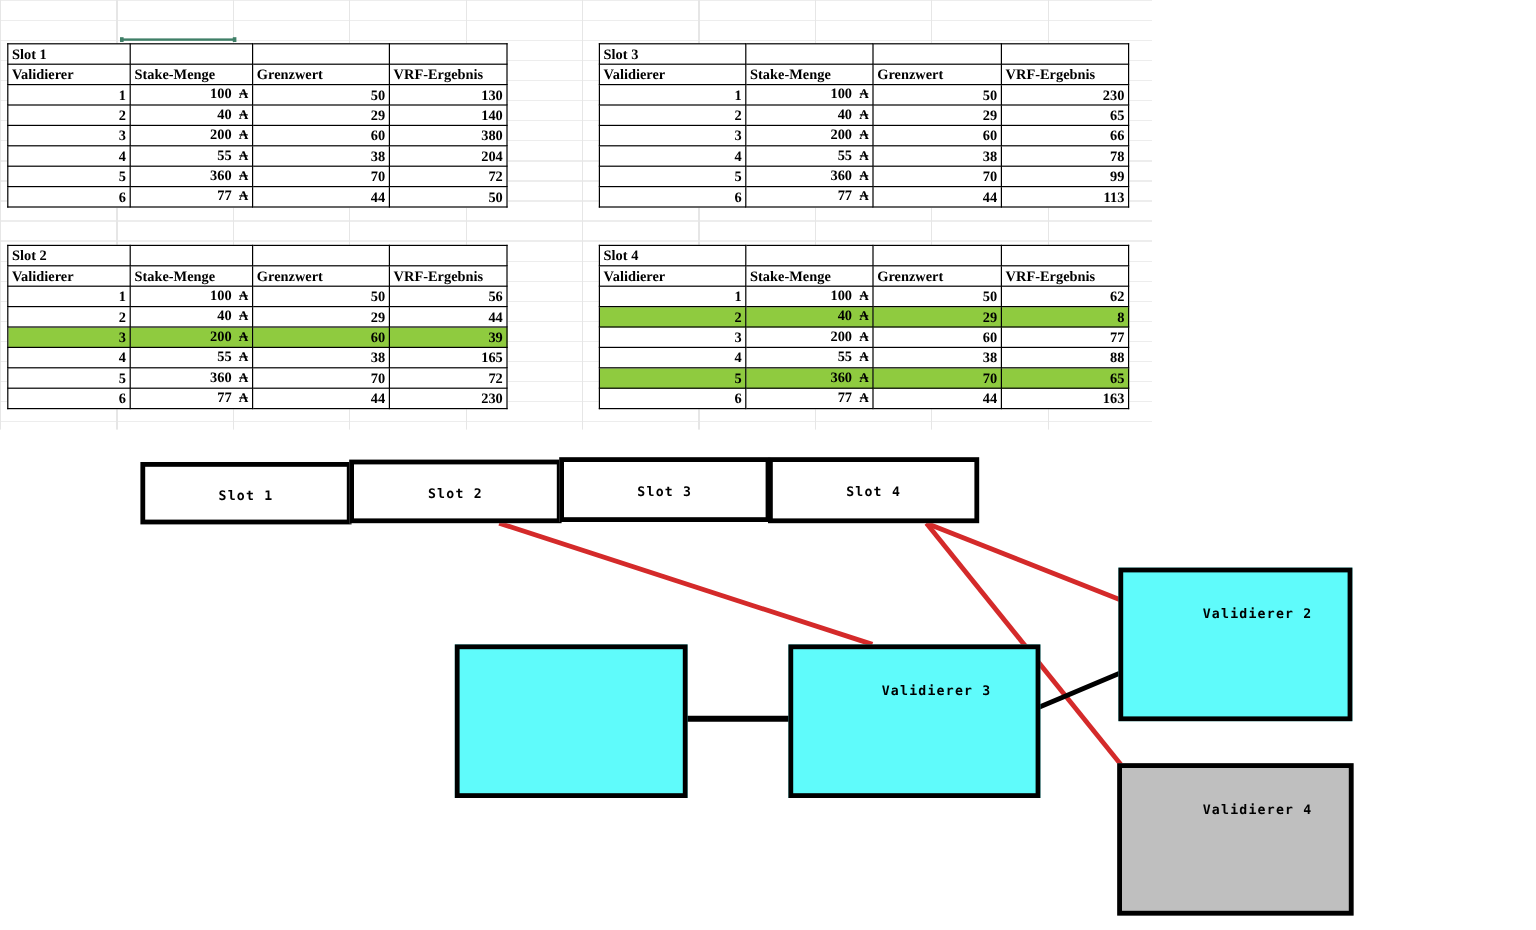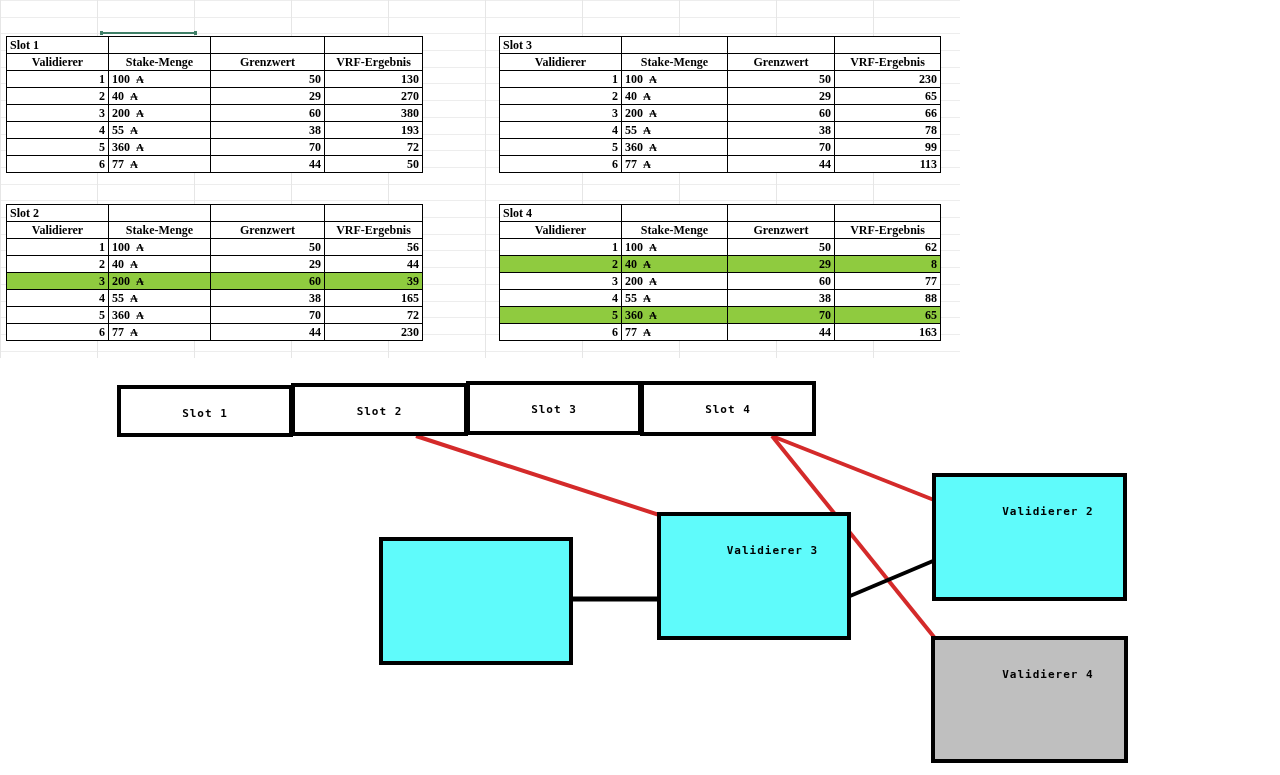--- a/index.html
+++ b/index.html
@@ -74,23 +74,23 @@
   .tbl-left .c-limit { width: 107px; }
   .tbl-left .c-vrf   { width: 91px; }
   
   .tbl-right .c-val   { width: 115px; }
   .tbl-right .c-stake { width: 99px; }
   .tbl-right .c-limit { width: 100px; }
   .tbl-right .c-vrf   { width: 99px; }
 
   .title-cell { text-align: left; }
   .title-blank { border-left: 1px solid #000; }
-  .hdr { text-align: center; font-weight: bold; }
+  .hdr { text-align: left; font-weight: bold; }
   .num { text-align: right; }
-  .stake { text-align: left; }
+  .stake { text-align: right; }
   .ada { font-size: 11px; padding-left: 6px; letter-spacing: 0; }
 
   #tbl-slot1 { left: 6px;   top: 36px;  }
   #tbl-slot2 { left: 6px;   top: 204px; }
   #tbl-slot3 { left: 499px; top: 36px;  }
   #tbl-slot4 { left: 499px; top: 204px; }
 
   
   .slot-box {
     position: absolute;
@@ -122,21 +122,21 @@
     color: #000000;
     text-align: center;
     letter-spacing: 1px;
     padding-left: 37px;
   }
   .validator-box span { display: block; margin-top: 28px; }
   .v-cyan { background: #5FFBFB; }
   .v-gray { background: #BFBFBF; }
 
   #validator-box-empty { left: 379px; top: 537px; width: 194px; height: 128px; }
-  #validator-box-3     { left: 657px; top: 512px; width: 194px; height: 128px; }
+  #validator-box-3     { left: 657px; top: 537px; width: 210px; height: 128px; }
   #validator-box-2     { left: 932px; top: 473px; width: 195px; height: 128px; }
   #validator-box-4     { left: 931px; top: 636px; width: 197px; height: 127px; }
 
   
   #connectors {
     position: absolute;
     left: 0; top: 0;
     width: 1280px;
     height: 775px;
     pointer-events: none;
@@ -166,33 +166,33 @@
   <tr>
     <td class="num">1</td>
     <td class="stake"><span>100</span><span class="ada">₳</span></td>
     <td class="num">50</td>
     <td class="num">130</td>
   </tr>
   <tr>
     <td class="num">2</td>
     <td class="stake"><span>40</span><span class="ada">₳</span></td>
     <td class="num">29</td>
-    <td class="num">270</td>
+    <td class="num">140</td>
   </tr>
   <tr>
     <td class="num">3</td>
     <td class="stake"><span>200</span><span class="ada">₳</span></td>
     <td class="num">60</td>
     <td class="num">380</td>
   </tr>
   <tr>
     <td class="num">4</td>
     <td class="stake"><span>55</span><span class="ada">₳</span></td>
     <td class="num">38</td>
-    <td class="num">193</td>
+    <td class="num">204</td>
   </tr>
   <tr>
     <td class="num">5</td>
     <td class="stake"><span>360</span><span class="ada">₳</span></td>
     <td class="num">70</td>
     <td class="num">72</td>
   </tr>
   <tr>
     <td class="num">6</td>
     <td class="stake"><span>77</span><span class="ada">₳</span></td>

